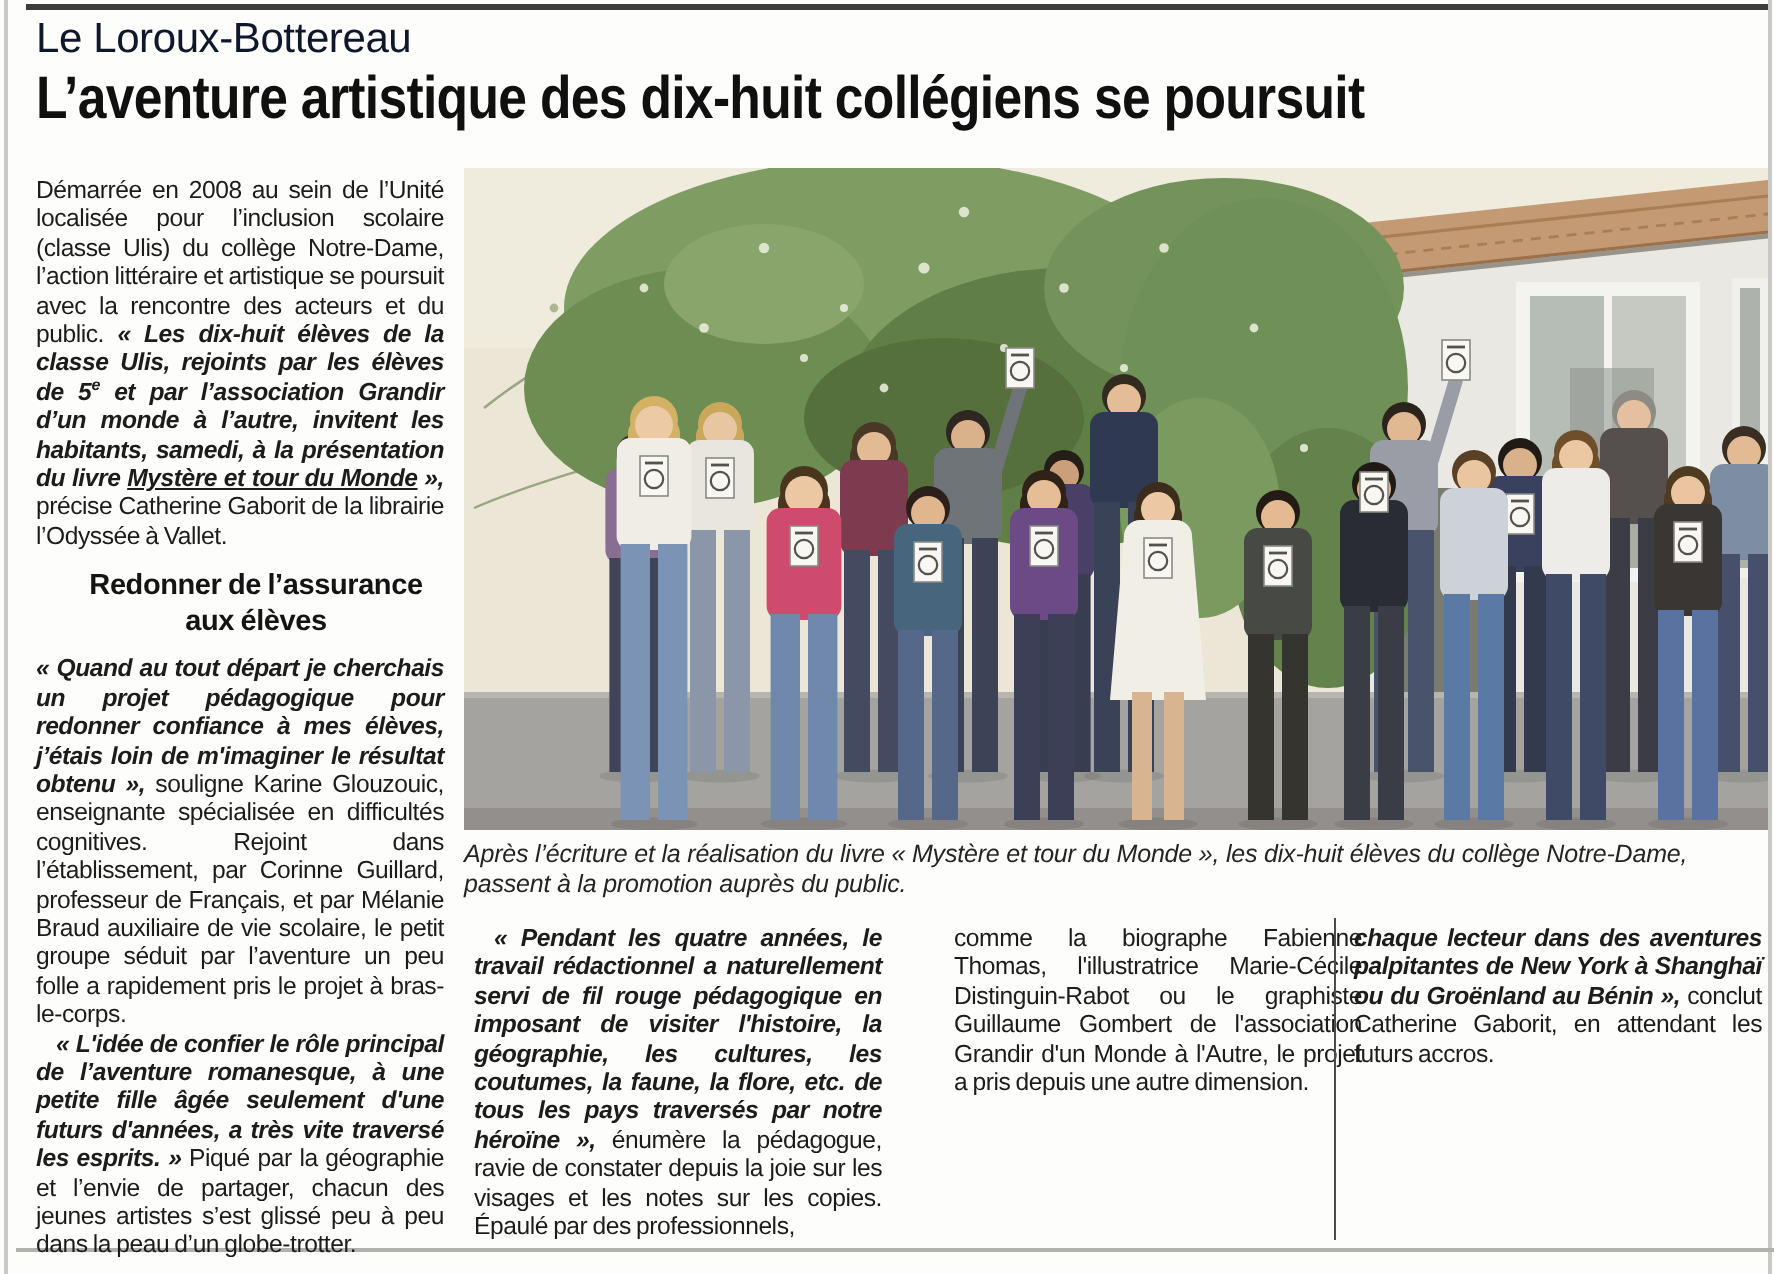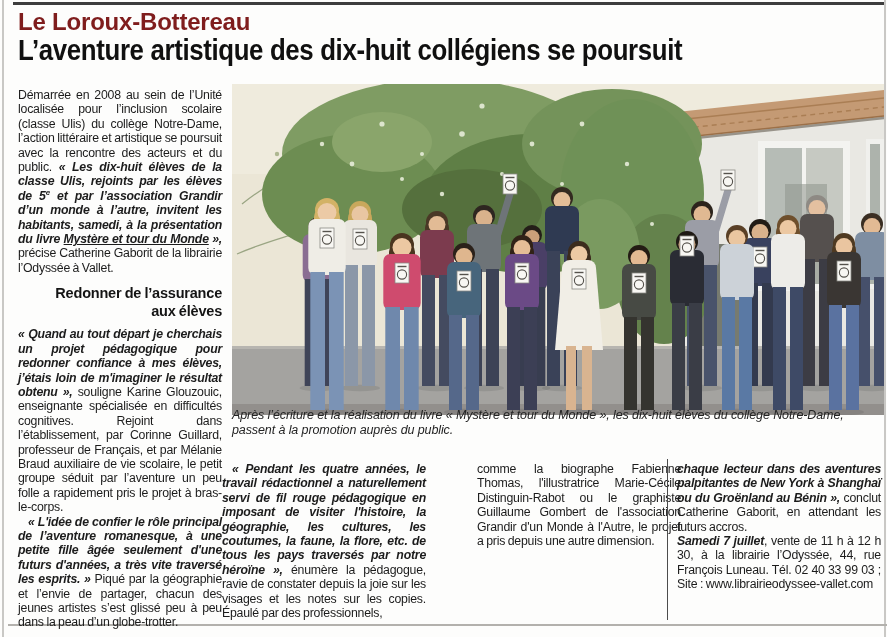--- a/index.html
+++ b/index.html
@@ -9,54 +9,54 @@
     font-family:"Liberation Sans","DejaVu Sans",sans-serif;
     -webkit-font-smoothing:antialiased;
   }
   .edge{position:absolute;top:0;height:637px;width:2px;background:#c9c8c5;}
   .edge-left{left:2px;}
   .edge-right{right:1px;}
   .rule-top{position:absolute;left:13px;right:3px;top:2px;height:3px;background:#3d3d3d;}
   .rule-bottom{position:absolute;left:8px;right:0;top:624px;height:2px;background:#b3b1ad;}
   .kicker{
     position:absolute;left:18px;top:8px;
-    font-size:24px;font-weight:bold;letter-spacing:-0.2px;color:#7f1d1d;
+    font-size:21px;font-weight:normal;letter-spacing:-0.2px;color:#0f172a;
   }
   .headline{
     position:absolute;left:18px;top:33px;
     font-size:30px;font-weight:bold;letter-spacing:-0.4px;color:#101010;
     white-space:nowrap;transform:scaleX(0.86);transform-origin:left top;
   }
   .col{
     position:absolute;width:204px;
     font-size:12.3px;line-height:14.4px;
     letter-spacing:-0.22px;word-spacing:-0.6px;
     text-align:justify;color:#1c1c1c;
   }
   .col p{margin:0;text-indent:10px;}
   .col p.noindent{text-indent:0;}
   #col1{left:18px;top:88px;}
-  #col2{left:222px;top:462px;}
+  #col2{left:237px;top:462px;}
   #col3{left:457px;top:462px;margin-left:20px;}
   #col4{left:677px;top:462px;}
   .subhead{
     font-weight:bold;font-size:14.5px;line-height:18px;
-    margin:9px 0 7px;padding-left:16px;text-align:right;
+    margin:9px 0 7px;padding-left:16px;text-align:center;
     letter-spacing:-0.2px;color:#141414;
   }
   .practical{margin-top:14px;text-indent:0 !important;}
   .b{font-weight:bold;font-style:italic;}
   .i{font-style:italic;text-decoration:underline;}
   sup{font-size:8px;line-height:0;vertical-align:super;}
   .photo{
     position:absolute;left:232px;top:84px;width:652px;height:331px;
     background:#ebe6d6;overflow:hidden;
   }
   .caption{
-    position:absolute;left:232px;top:408px;width:652px;
+    position:absolute;left:232px;top:420px;width:652px;
     font-size:12.5px;line-height:14.5px;font-style:italic;color:#242424;
     letter-spacing:-0.1px;
   }
   .colrule{position:absolute;left:667px;top:459px;width:1px;height:161px;background:#4c4c4c;}
 </style>
 </head>
 <body>
 
 <div class="edge edge-left"></div>
 <div class="edge edge-right"></div>
@@ -316,14 +316,13 @@
 
 <div class="col" id="col2">
   <p><span class="b">« Pendant les quatre années, le travail rédactionnel a naturellement servi de fil rouge pédagogique en imposant de visiter l'histoire, la géographie, les cultures, les coutumes, la faune, la flore, etc. de tous les pays traversés par notre héroïne »,</span><span> énumère la pédagogue, ravie de constater depuis la joie sur les visages et les notes sur les copies. Épaulé par des professionnels,</span></p>
 </div>
 <div class="col" id="col3">
   <p class="noindent"><span>comme la biographe Fabienne Thomas, l'illustratrice Marie-Cécile Distinguin-Rabot ou le graphiste Guillaume Gombert de l'association Grandir d'un Monde à l'Autre, le projet a pris depuis une autre dimension.</span></p>
 </div>
 <div class="colrule"></div>
 <div class="col" id="col4">
   <p class="noindent"><span class="b">chaque lecteur dans des aventures palpitantes de New York à Shanghaï ou du Groënland au Bénin »,</span><span> conclut Catherine Gaborit, en attendant les futurs accros.</span></p>
-  <p class="practical"><span class="b">Samedi 7 juillet</span><span>, vente de 11 h à 12 h 30, à la librairie l’Odyssée, 44, rue François Luneau. Tél. 02 40 33 99 03 ; Site : www.librairieodyssee-vallet.com</span></p>
 </div>
 
 </body></html>

